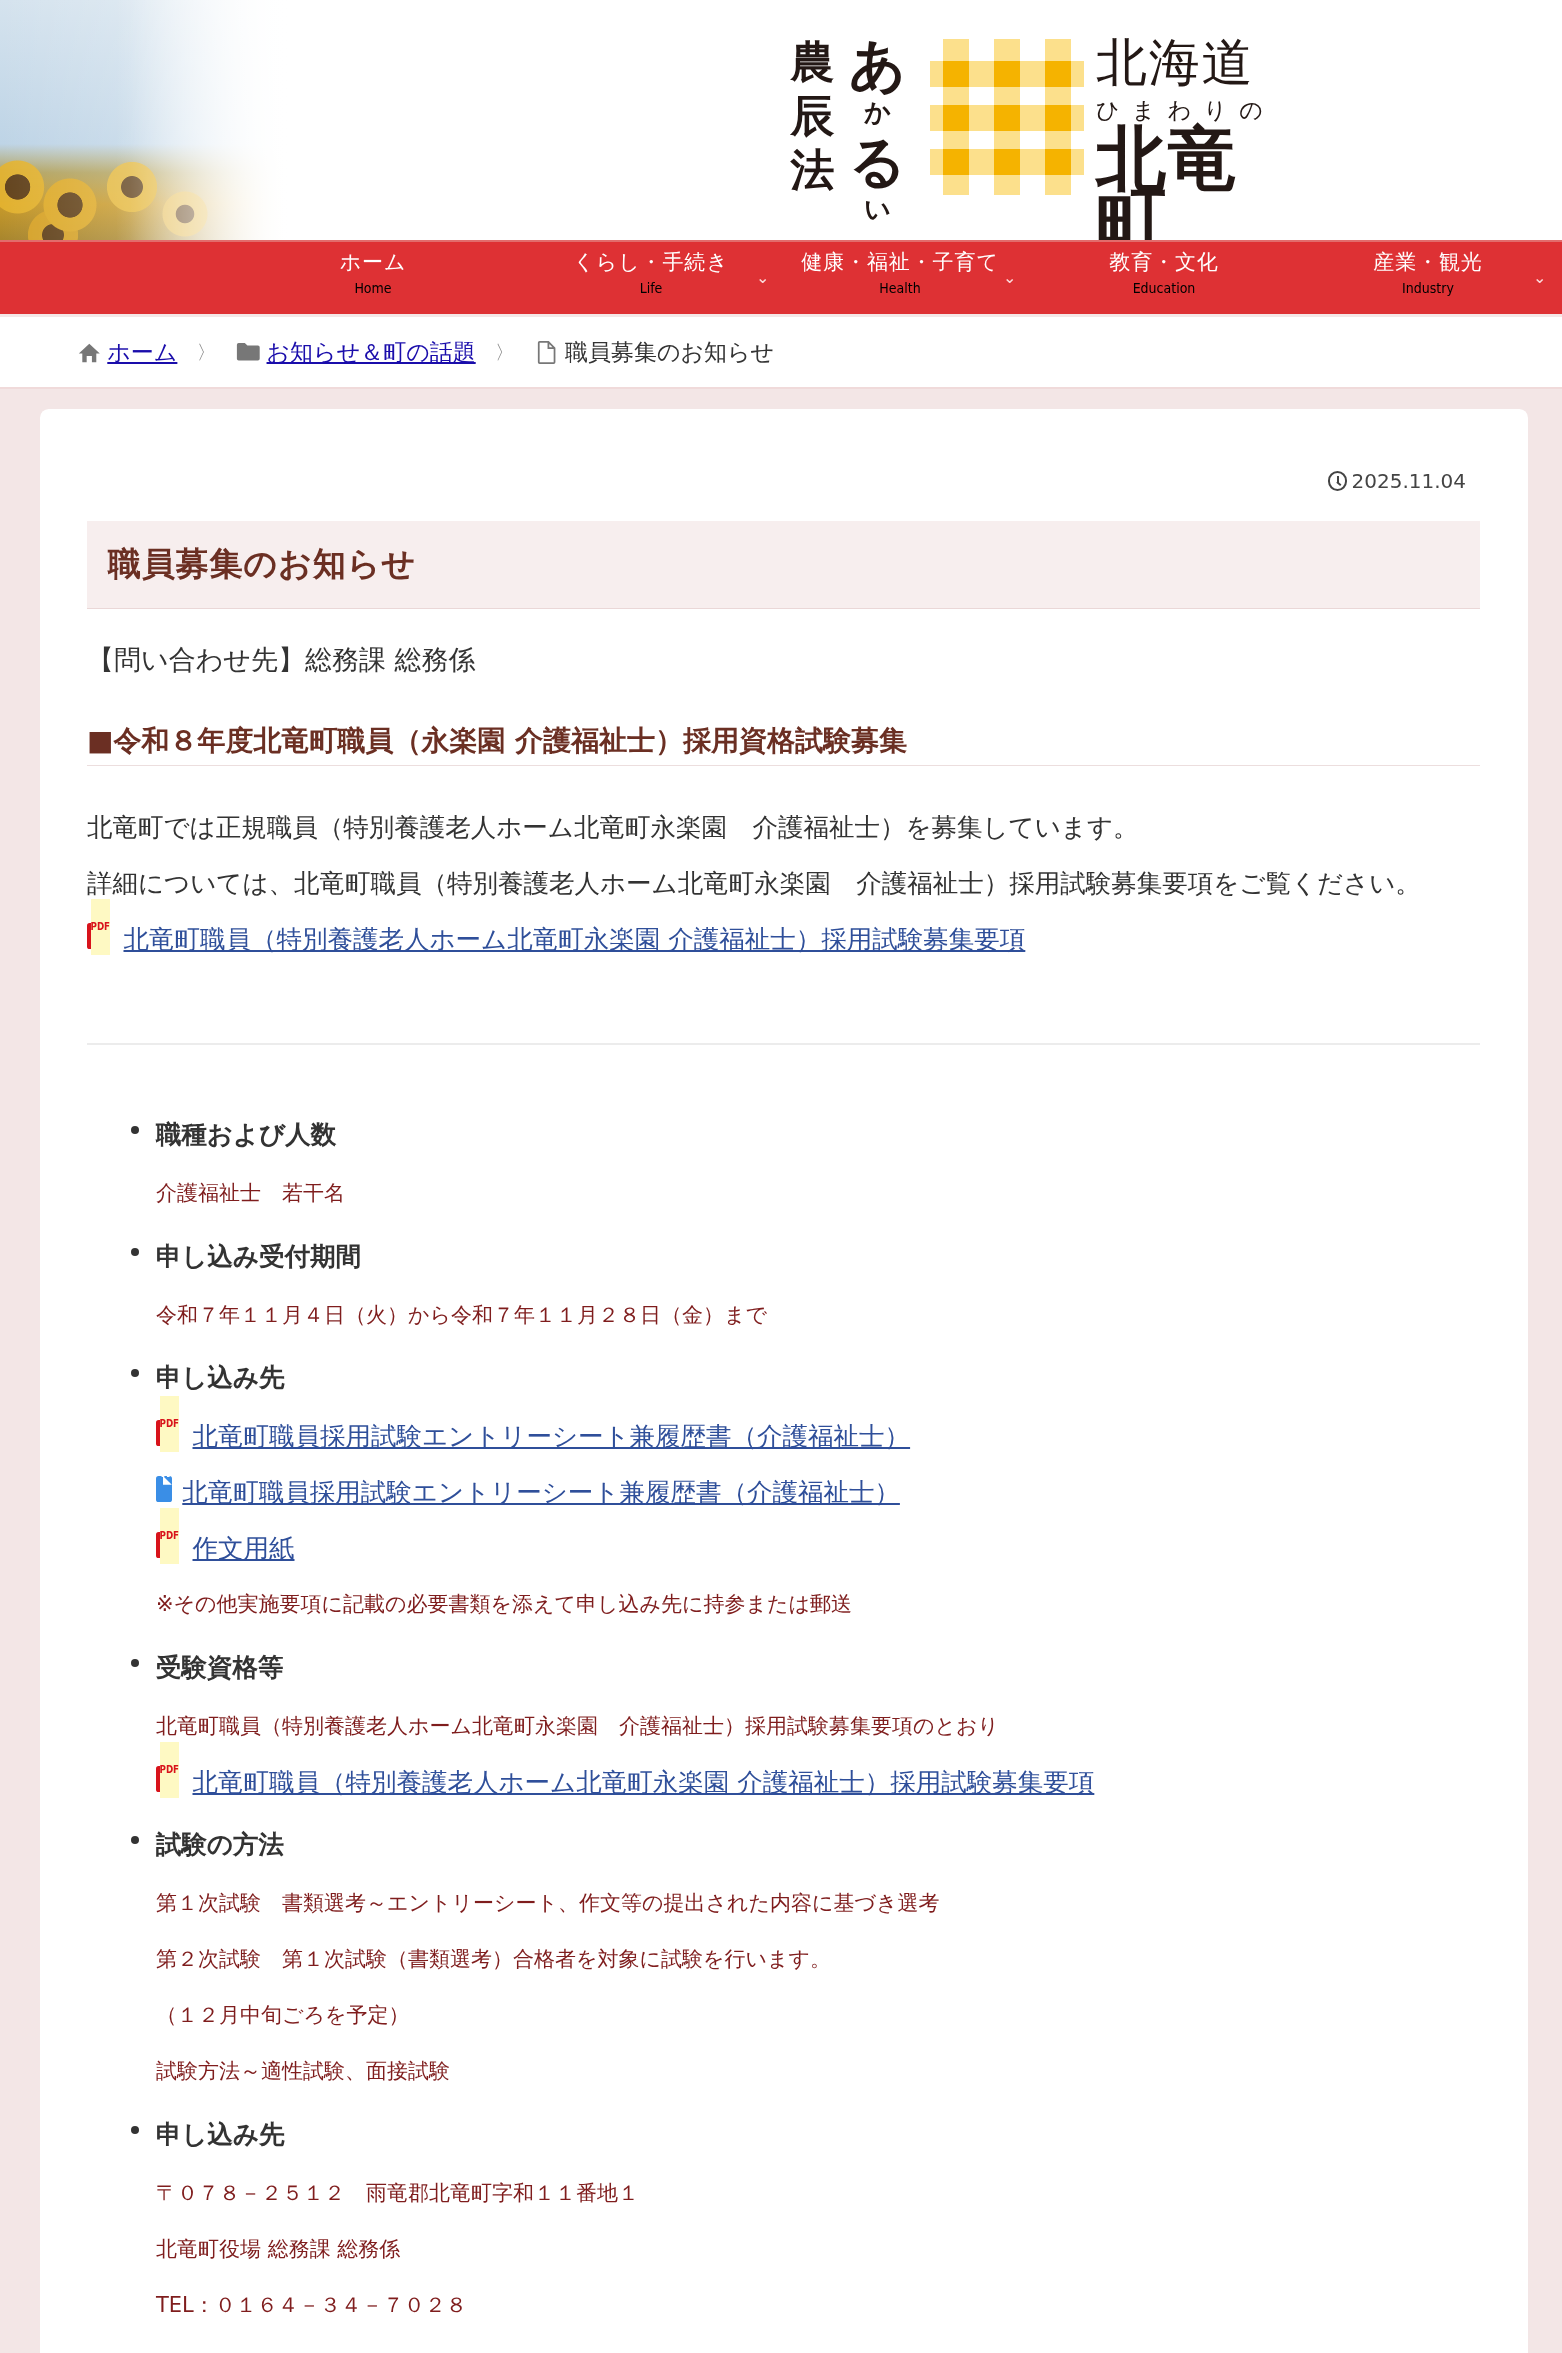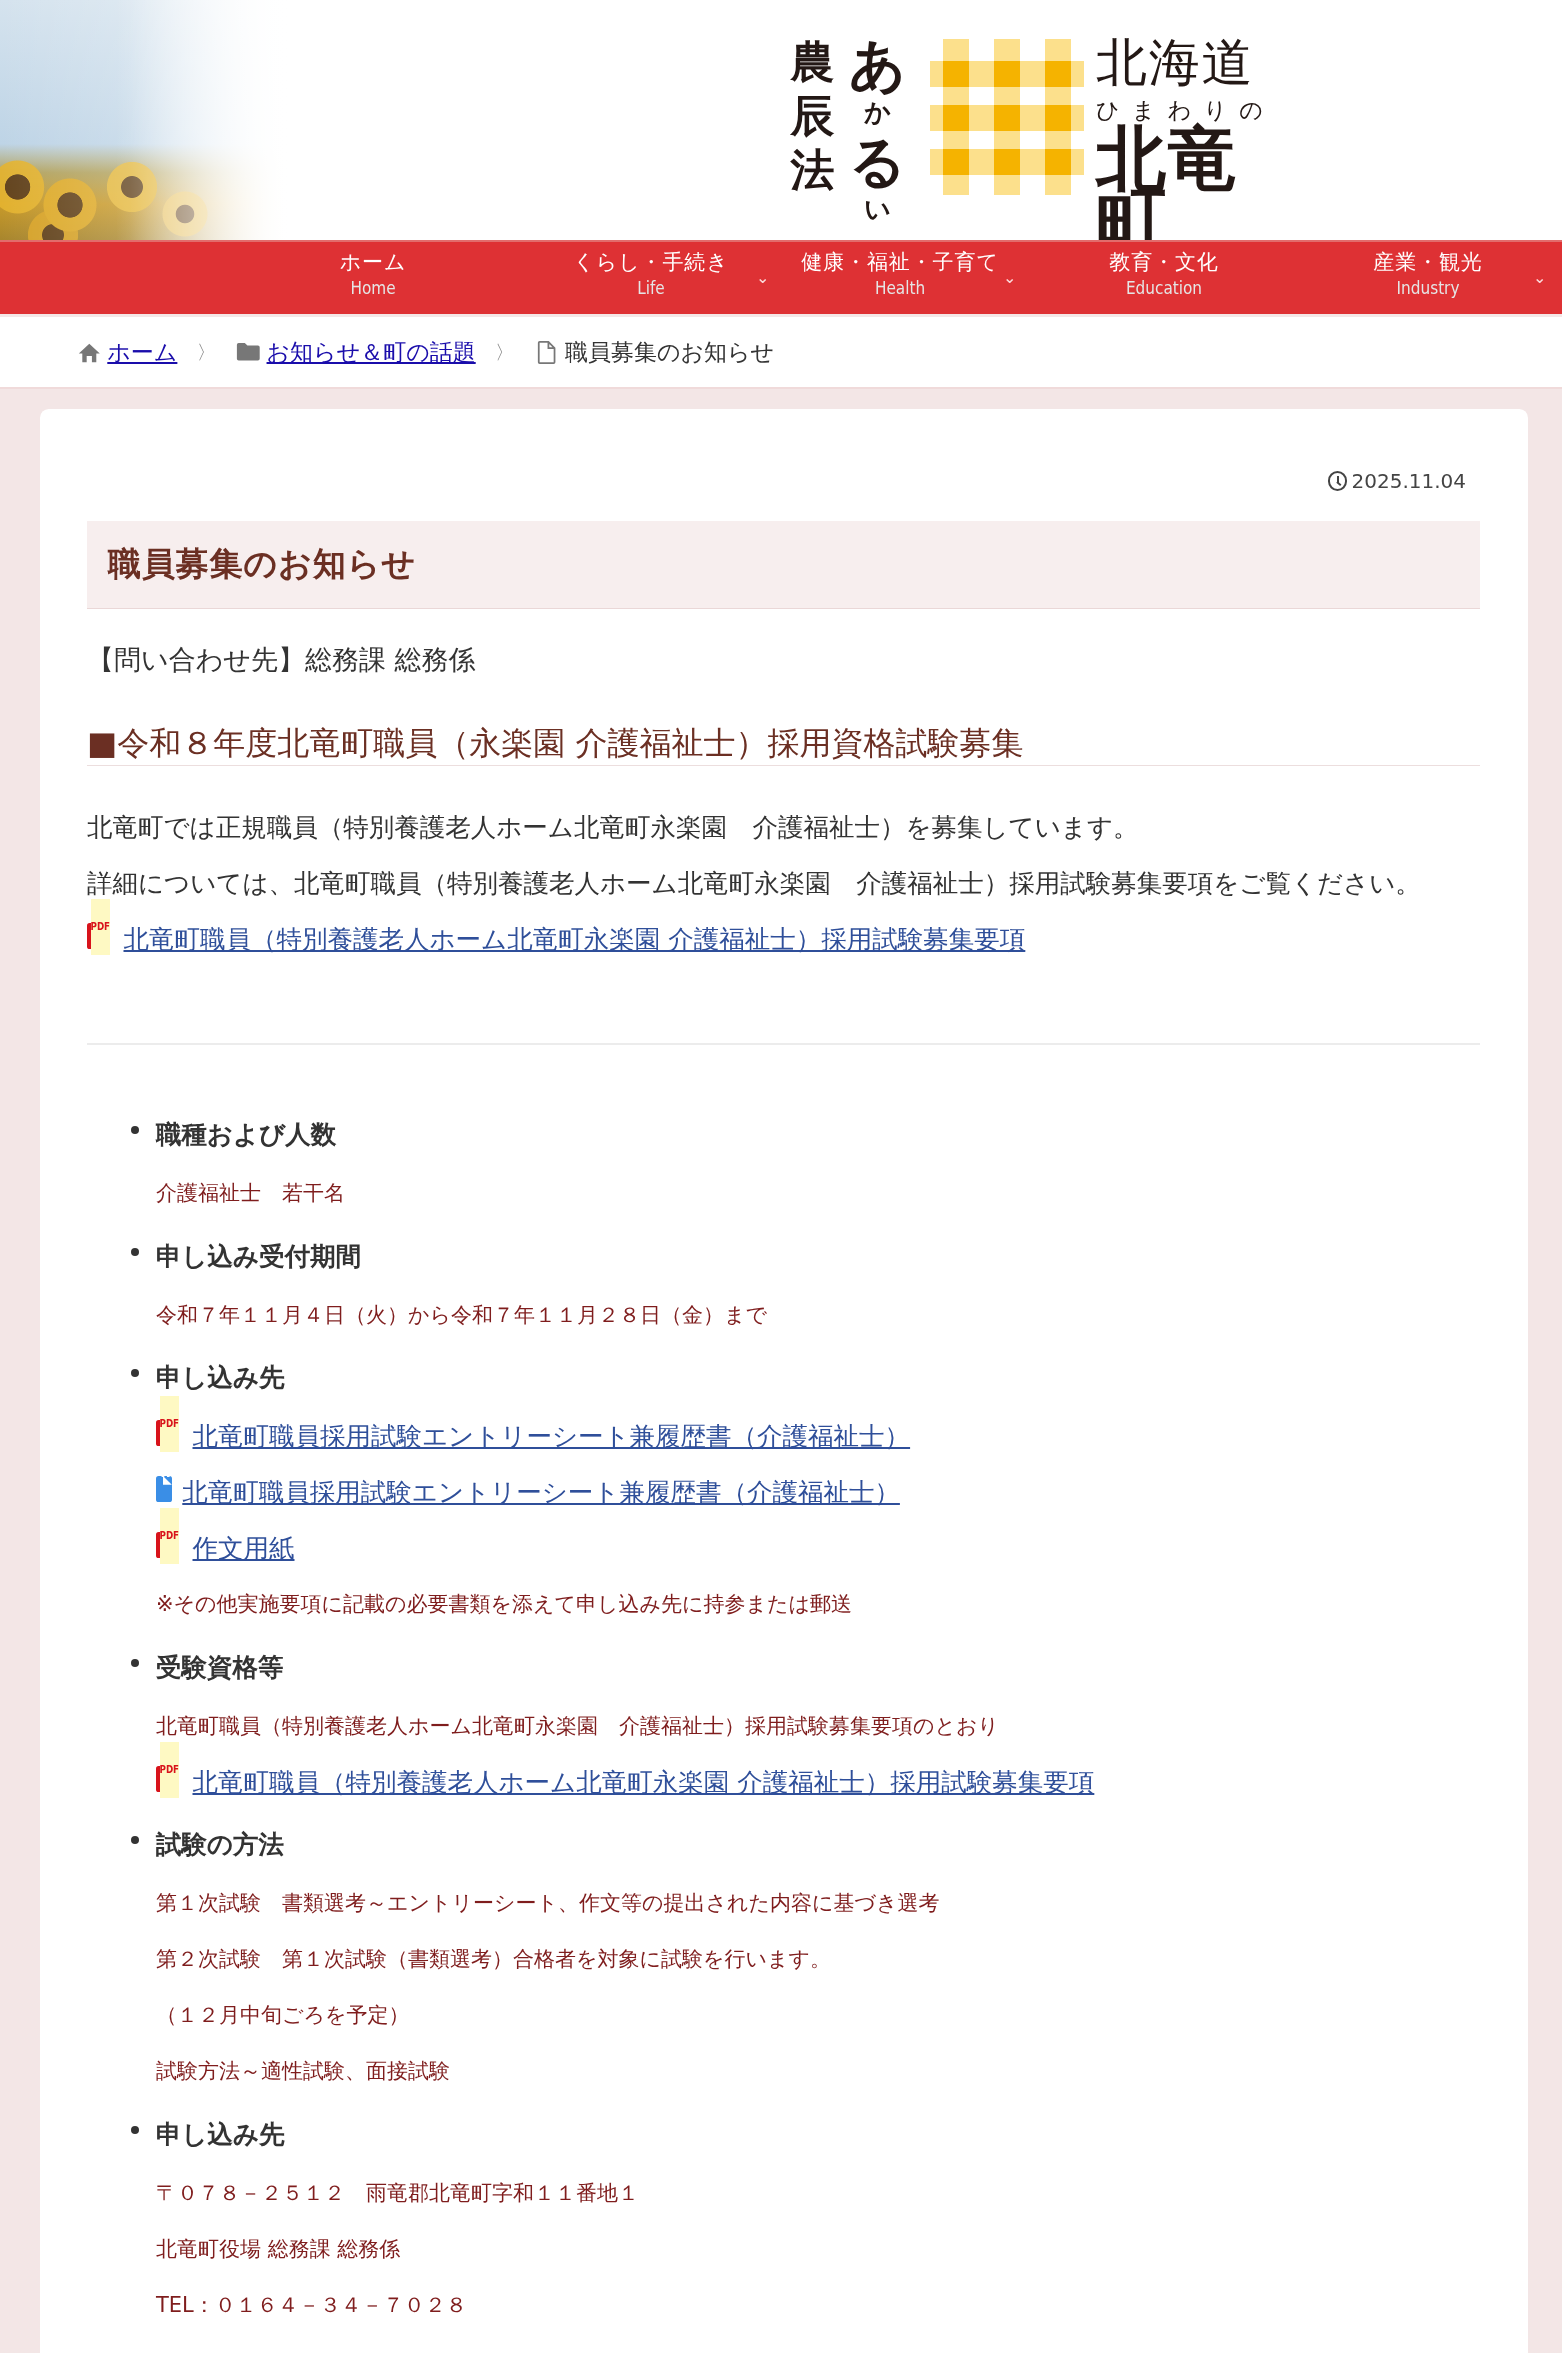--- a/index.html
+++ b/index.html
@@ -34,21 +34,21 @@
     .logo-name { position: absolute; left: 309px; top: 0; color: #231815; }
     .logo-name .hokkaido { font-size: 51px; font-weight: normal; letter-spacing: 1.8px; line-height: 56px; font-family: "DejaVu Sans", sans-serif; }
     .logo-name .himawari { font-size: 23px; letter-spacing: 12.3px; line-height: 35px; margin-top: 2px; }
     .logo-name .town { font-size: 70px; font-weight: bold; letter-spacing: 1.8px; line-height: 62px; }
 
     
     .nav { position: absolute; left: 0; top: 240px; width: 1562px; height: 74px; background: #de3134;
       border-top: 2.6px solid #e26c6c; }
     .nav-item { position: absolute; top: 7px; width: 264px; text-align: center; color: #fff; }
     .nav-item .jp { font-size: 21px; line-height: 26px; letter-spacing: 0.9px; }
-    .nav-item .en { font-size: 17px; line-height: 26px; color: #e5e5e5; font-family: "DejaVu Sans Condensed", "DejaVu Sans", sans-serif; }
+    .nav-item .en { font-size: 14px; line-height: 26px; color: #000000; font-family: "DejaVu Sans Condensed", "DejaVu Sans", sans-serif; }
     .nav-item .chev { position: absolute; top: 19.3px; font-size: 16px; color: #fbdada; }
 
     
     .breadcrumb-bar { position: absolute; left: 0; top: 314px; width: 1562px; height: 75px; background: #fff;
       border-top: 3.5px solid #f4e7e7; border-bottom: 2.6px solid #f0dada; display: flex; align-items: center; padding-left: 76px; }
     .bc-item { display: flex; align-items: center; font-size: 23px; }
     .bc-item a { color: #1a0dab; text-decoration: underline; }
     .bc-item .icon { width: 26px; height: 23px; margin-right: 5.3px; display: inline-flex; align-items: center; justify-content: center; }
     .bc-sep { margin: 0 19.3px; color: #888; font-size: 19.3px; }
     .bc-current { color: #333; }
@@ -60,21 +60,21 @@
     .date .clock::before { content: ""; position: absolute; left: 7px; top: 2.6px; width: 1.8px; height: 7px; background: #444; }
     .date .clock::after { content: ""; position: absolute; left: 7px; top: 8px; width: 5.3px; height: 1.8px; background: #444; transform: rotate(40deg); transform-origin: left center; }
 
     .title-box { position: absolute; left: 47px; top: 112px; width: 1393px; height: 88px; background: #f7eeee;
       border-bottom: 1.8px solid #ead7d7; display: flex; align-items: center; padding-left: 21px; }
     .title-box h1 { font-size: 33px; color: #6b2f23; font-weight: bold; letter-spacing: 0.9px; }
 
     .contact { position: absolute; left: 47px; top: 233px; font-size: 27px; color: #333; }
 
     .section-title { position: absolute; left: 47px; top: 313px; width: 1393px; height: 44px; border-bottom: 1.8px solid #ecdede; }
-    .section-title h2 { font-size: 32px; color: #6b2f23; font-weight: normal; }
+    .section-title h2 { font-size: 28px; color: #6b2f23; font-weight: bold; }
 
     .body-text { position: absolute; left: 47px; top: 390px; width: 1406px; font-size: 25.5px; line-height: 56px; color: #333; }
 
     .file-link { display: flex; align-items: center; color: #2f4f9a; font-size: 25.5px; line-height: 56px; }
     .file-icon { width: 26px; height: 32px; position: relative; margin-right: 10.5px; flex-shrink: 0; }
     .file-icon .sheet { position: absolute; left: 0; top: 0; width: 19.3px; height: 26px; border-radius: 2.6px; }
     .file-icon.pdf .sheet { background: #d8131b; }
     .file-icon.word .sheet { background: #3a8ee6; }
     .file-icon .fold { position: absolute; left: 10.5px; top: 0; width: 8.8px; height: 8.8px; background: #fff; clip-path: polygon(0 0, 100% 100%, 0 100%); }
     .file-icon .tag { position: absolute; left: 3.5px; bottom: 0; font-size: 9.7px; font-weight: bold; font-family: "DejaVu Sans Condensed", sans-serif; }

